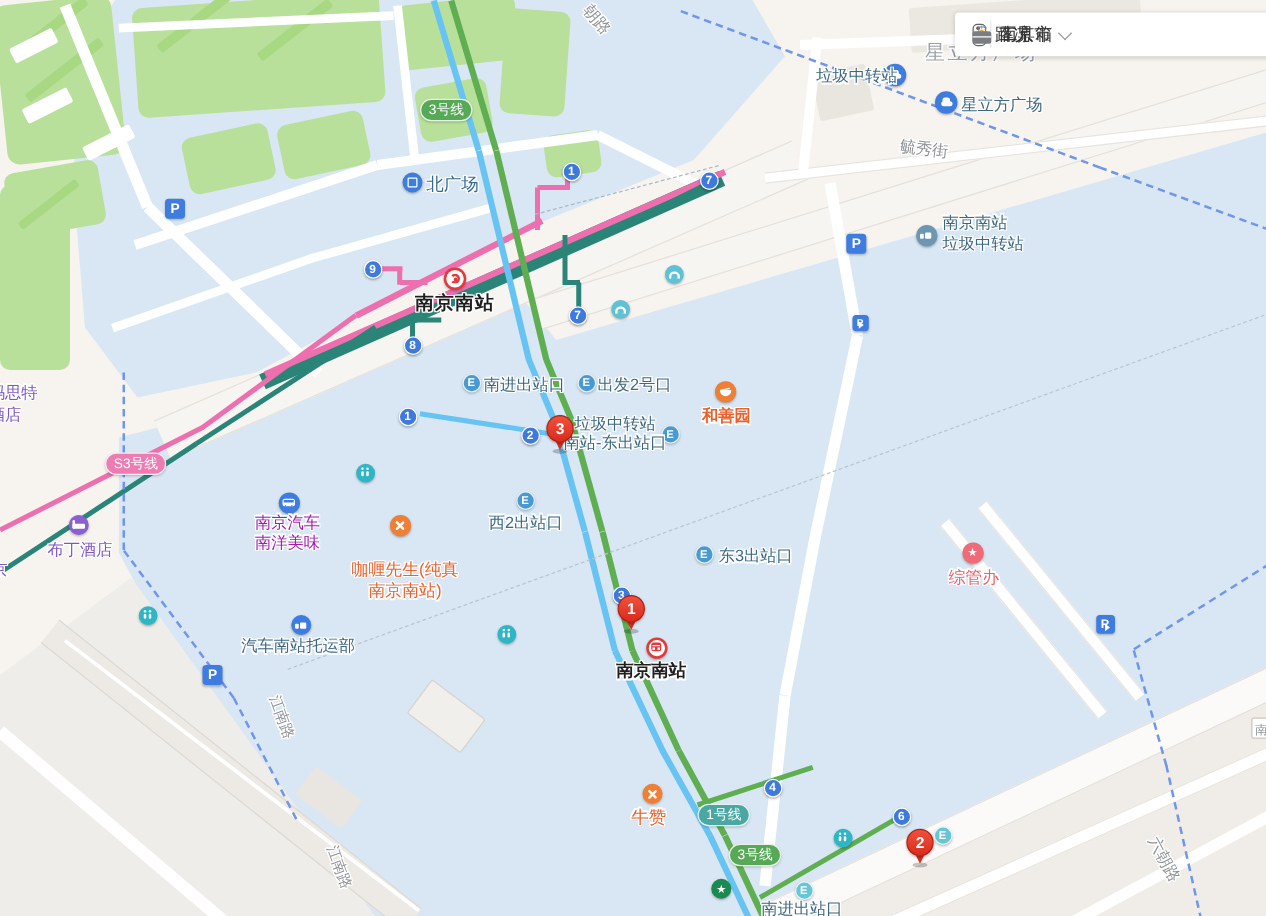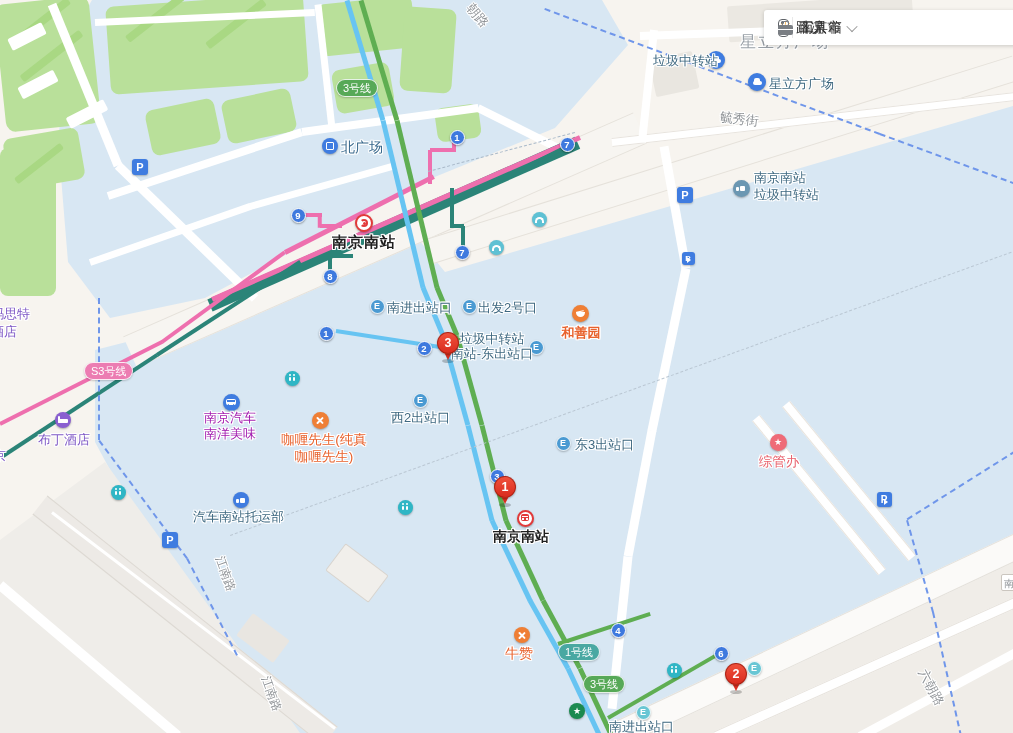--- a/index.html
+++ b/index.html
@@ -309,18 +309,18 @@
     <div class="lbl" style="z-index: 6; font-size: 13px; color: #a21caf; line-height: 16px; left: 230px; top: 410px; transform: translateX(-50%); text-align: right;">
       <div style="position: relative;">南京汽车</div>
       <div style="position: relative;">南洋美味</div>
     </div>
     <div class="lbl" style="z-index: 6; font-size: 13px; color: rgb(62, 104, 128); left: 193px; top: 508px;">汽车南站托运部</div>
     <div class="lbl" style="z-index: 6; font-size: 15px; color: rgb(31, 31, 31); font-weight: 700; letter-spacing: 1px; left: 332px; top: 233px;">南京南站</div>
     <div class="lbl" style="z-index: 6; font-size: 14px; color: rgb(31, 31, 31); font-weight: 700; left: 493px; top: 528px;">南京南站</div>
     <div class="lbl" style="z-index: 6; font-size: 13px; color: rgb(62, 104, 128); left: 609px; top: 718px;">南进出站口</div>
     <div class="lbl" style="z-index: 6; font-size: 13px; color: rgb(232, 98, 45); left: 581px; top: 324px; transform: translateX(-50%); text-align: center; font-weight: bold;">和善园</div>
     <div class="lbl" style="z-index: 6; font-size: 13.5px; color: rgb(232, 98, 45); line-height: 17px; left: 324px; top: 431px; transform: translateX(-50%); text-align: center;">
-      <div style="position: relative;">咖喱先生(纯真</div>
-      <div style="position: relative;">咖喱先生)</div>
+      <div style="position: relative; margin-top: 16px;">咖喱先生(纯真</div>
+      <div style="position: relative;">南京南站)</div>
     </div>
     <div class="lbl" style="z-index: 6; font-size: 14px; color: rgb(232, 98, 45); left: 505px; top: 645px;">牛赞</div>
     <div class="lbl" style="z-index: 6; font-size: 13.5px; color: rgb(232, 97, 108); left: 779px; top: 453px; transform: translateX(-50%); text-align: center;">综管办</div>
   </div>
 
 </body></html>

